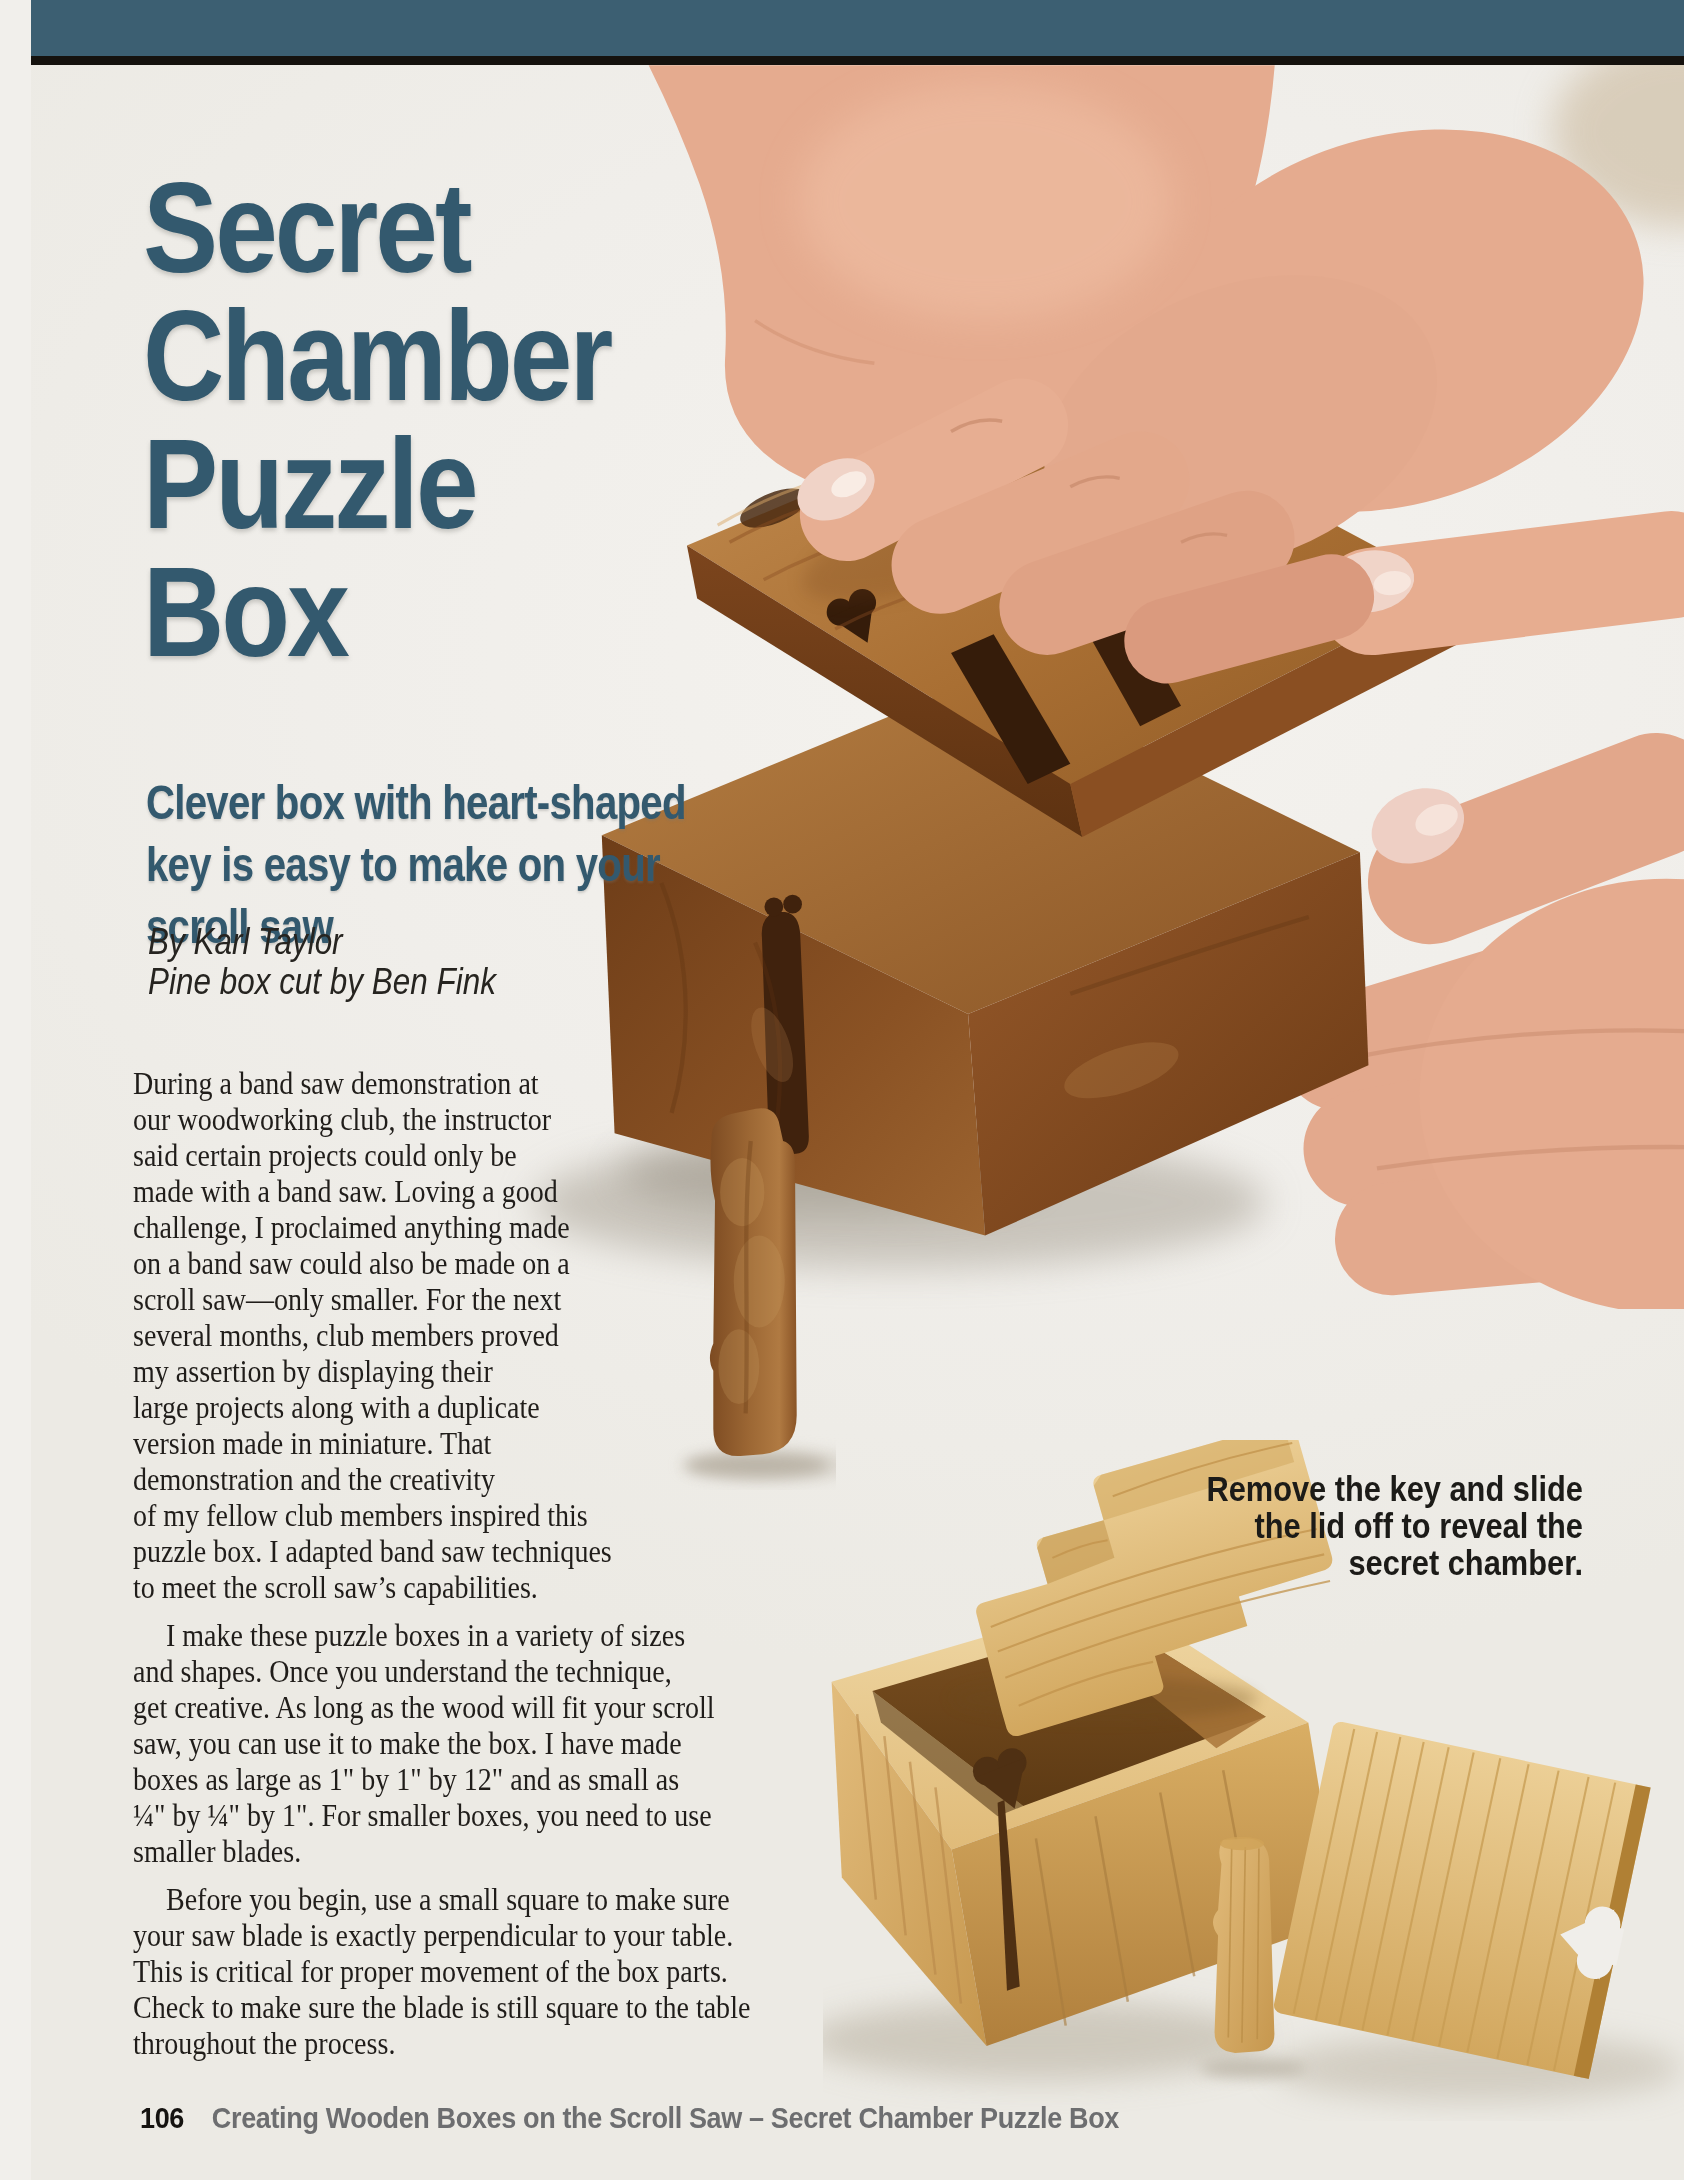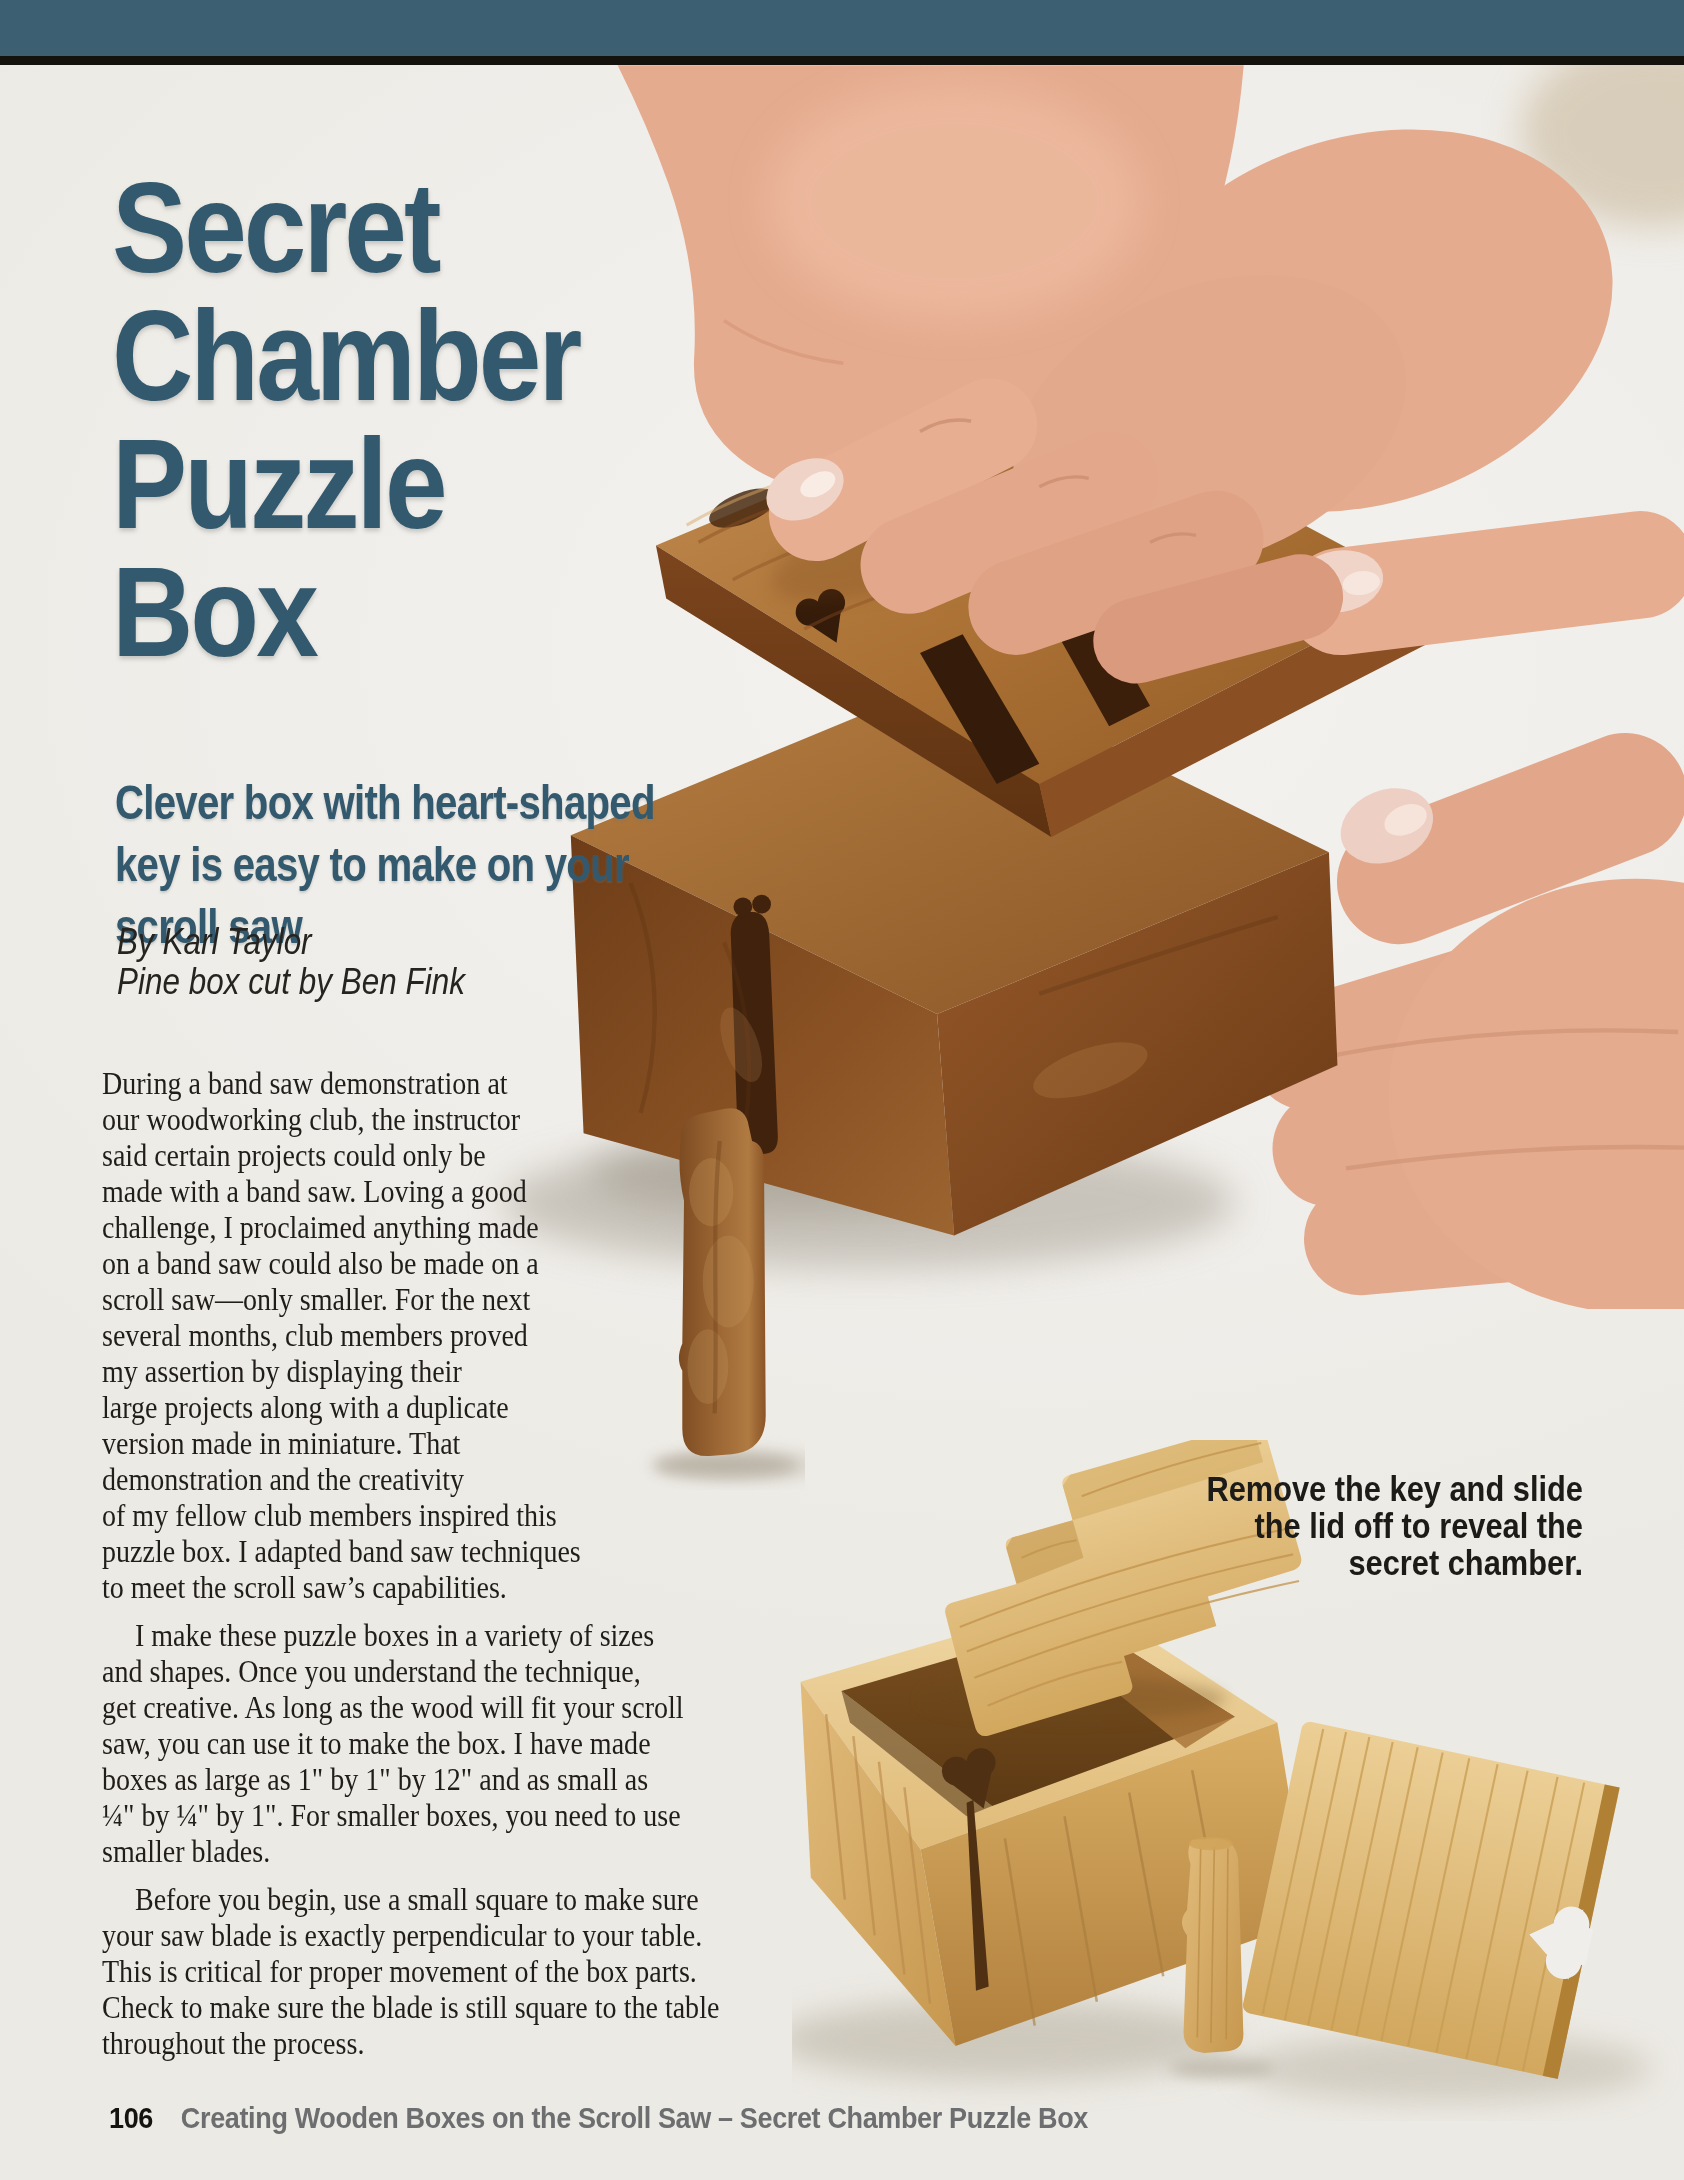--- a/index.html
+++ b/index.html
@@ -1,21 +1,21 @@
 <!DOCTYPE html>
 <html style="font-size:13.6px"><head>
 <meta charset="utf-8">
 <style>
   html,body{margin:0;padding:0;}
   body{
     width:1685px;height:2181px;position:relative;overflow:hidden;
     background:#f1efeb;
     font-family:"Liberation Sans",sans-serif;
   }
-  .page{position:absolute;inset:0;background:radial-gradient(ellipse 1363px 1022px at 62% 30%, #f4f2ee 0%, #f0eeea 55%, #eceae4 100%);}
+  .page{position:absolute;inset:0;background:radial-gradient(ellipse 1363px 1022px at 62% 30%, #f4f2ee 0%, #f0eeea 55%, #eceae4 100%);margin-left:31px;}
   .top-bar{position:absolute;left:0;top:0;width:1685px;height:56px;}
   .top-rule{position:absolute;left:0;top:56px;width:1685px;height:8.5px;background:#15120e;}
 
   .title{
     position:absolute;left:112px;top:164px;
     font-weight:bold;font-size:128px;line-height:128px;letter-spacing:-3.4px;
     transform:scaleX(.88);transform-origin:0 0;
     text-shadow:0 2.6px 4.3px rgba(120,120,115,.35);
   }
   .subtitle{

